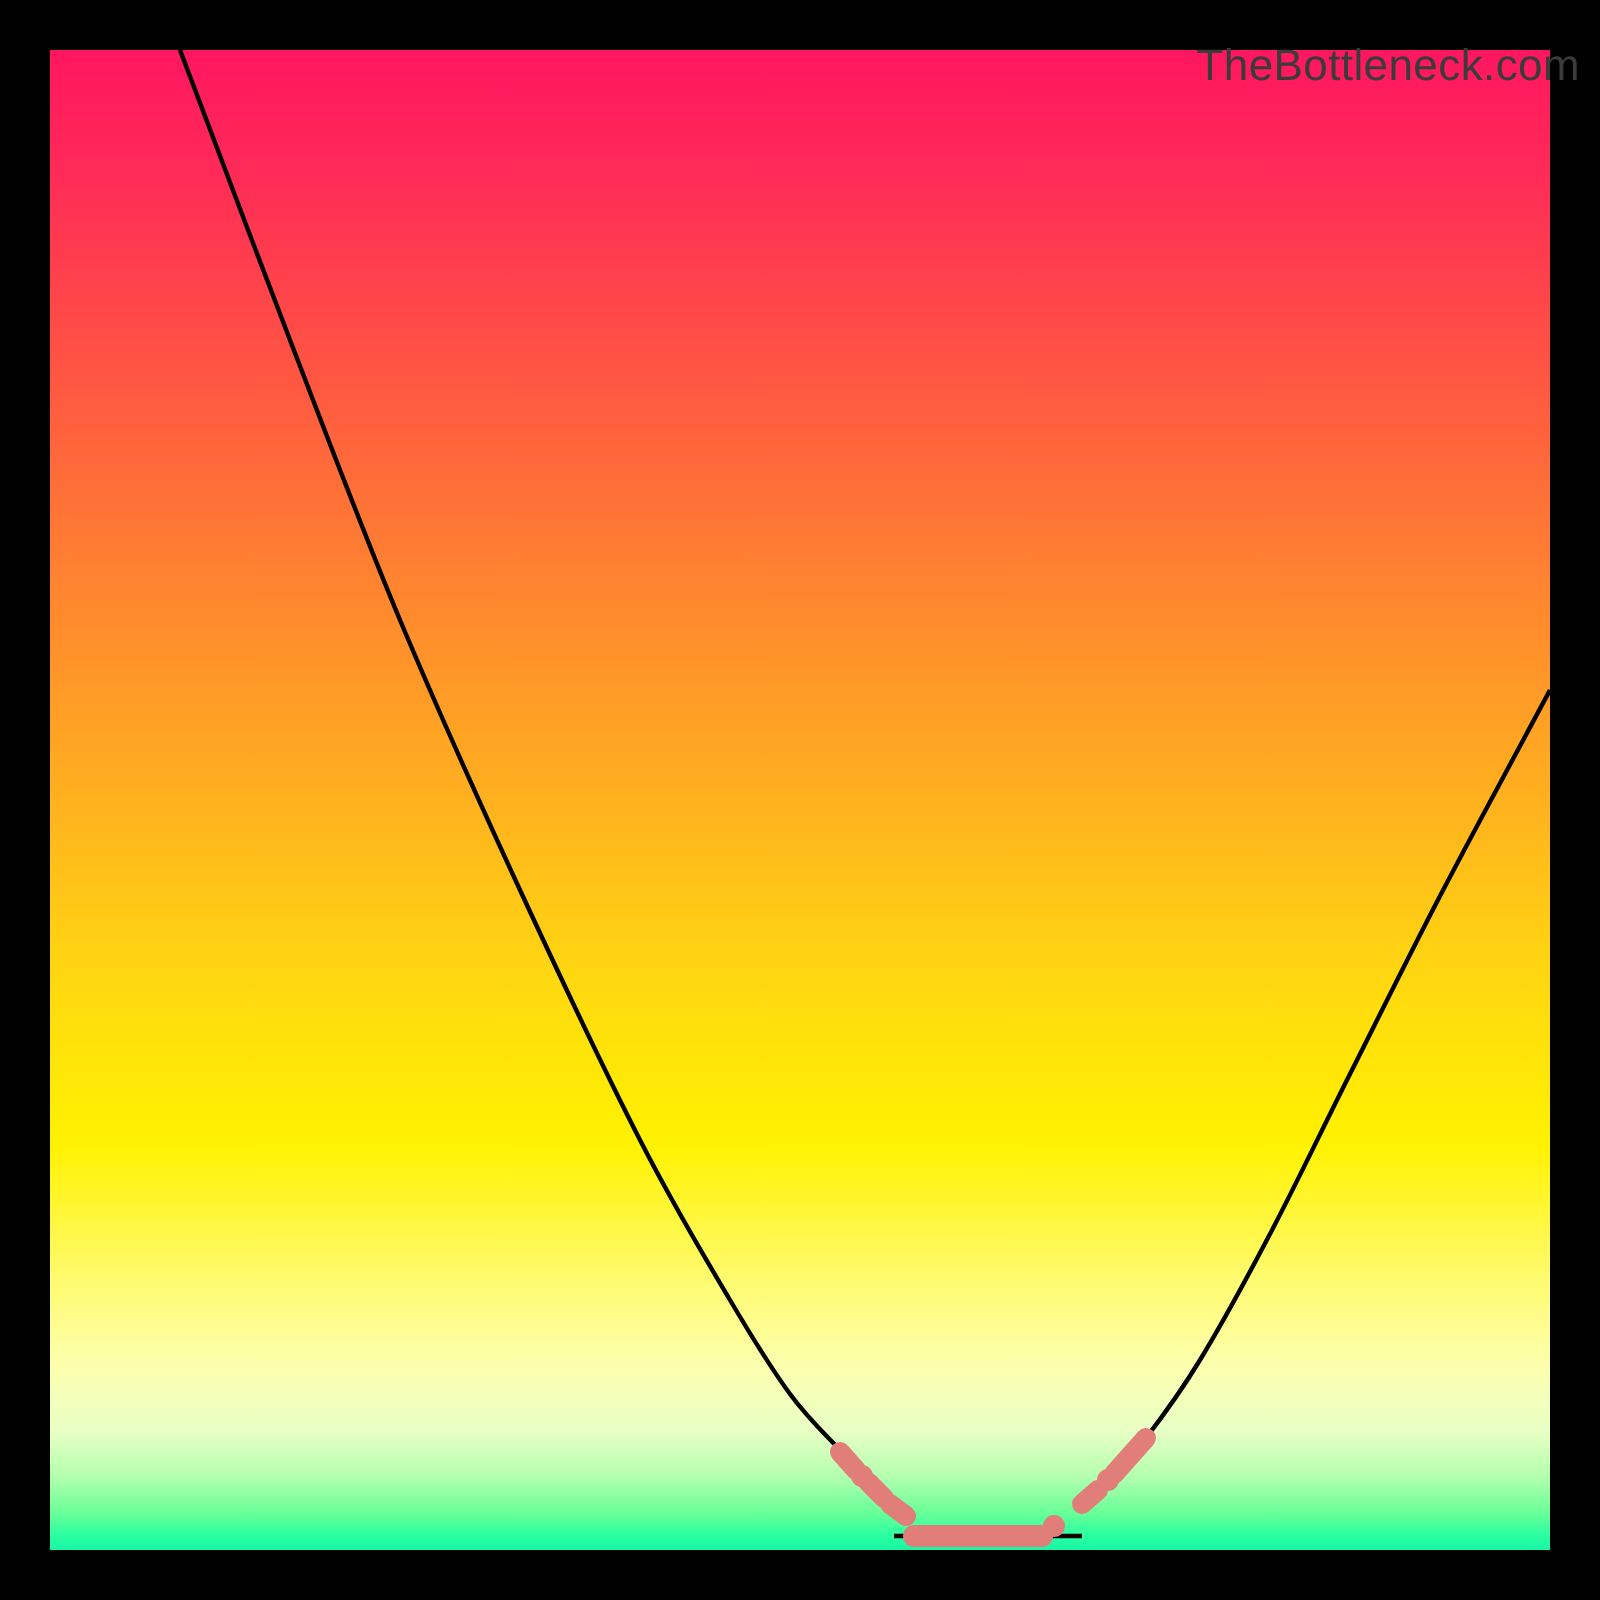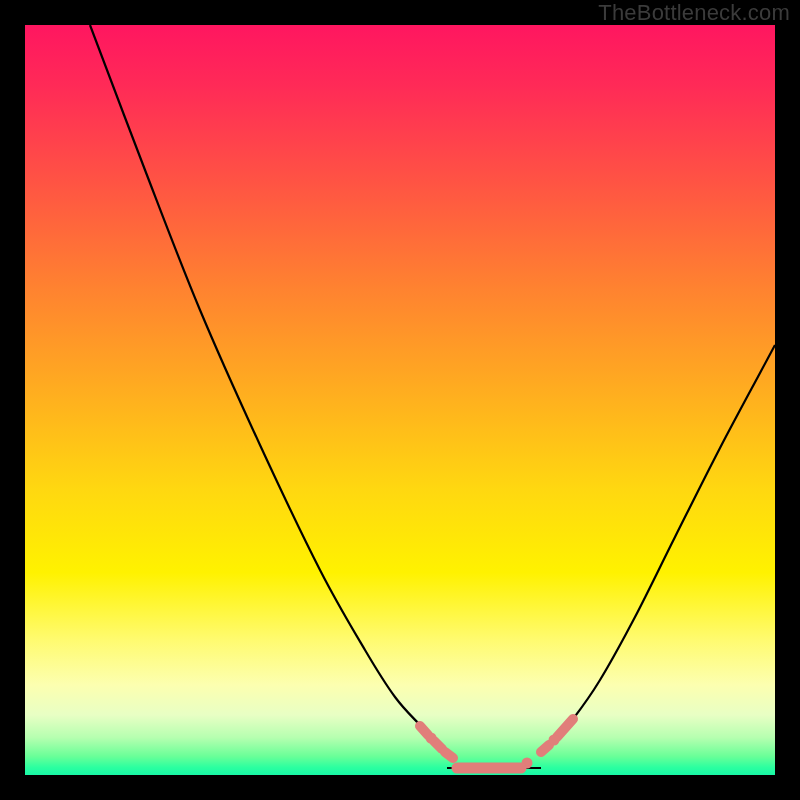--- a/index.html
+++ b/index.html
@@ -45,21 +45,21 @@
   }
   .curve {
     position: absolute;
     left: 0;
     top: 0;
     width: 750px;
     height: 750px;
   }
   .watermark {
     position: absolute;
-    top: 0;
+    top: 20px;
     right: 10px;
     font-family: Arial, Helvetica, sans-serif;
     font-size: 22px;
     color: #3b3b3b;
     letter-spacing: 0.2px;
     user-select: none;
     text-align: right;
   }
 </style>
 </head>

